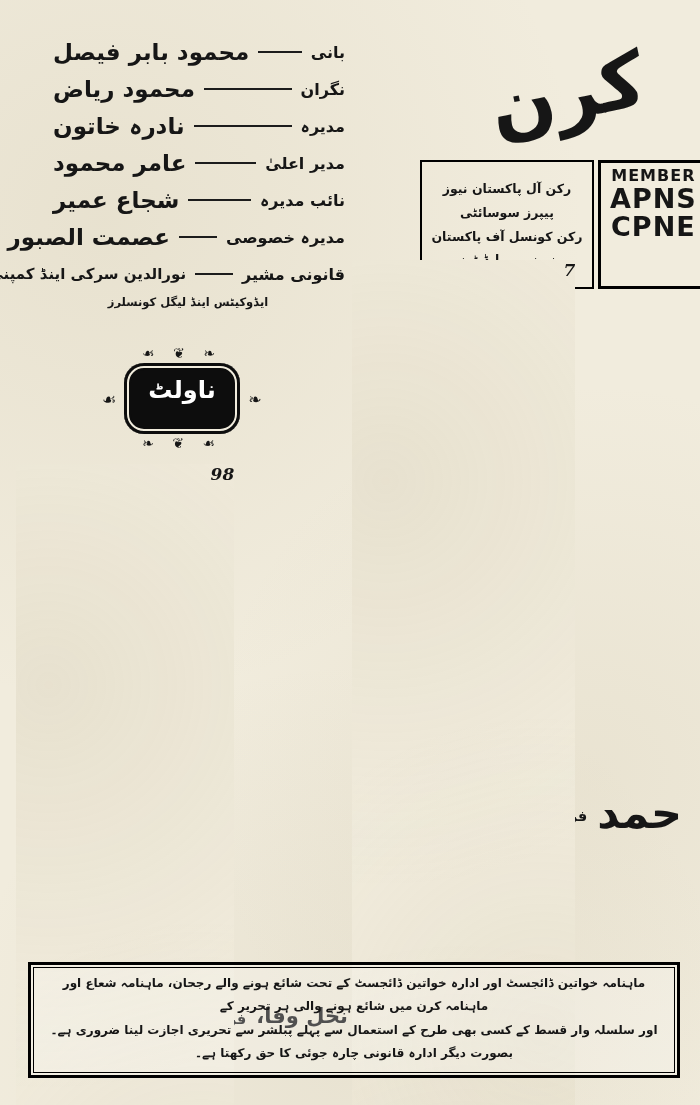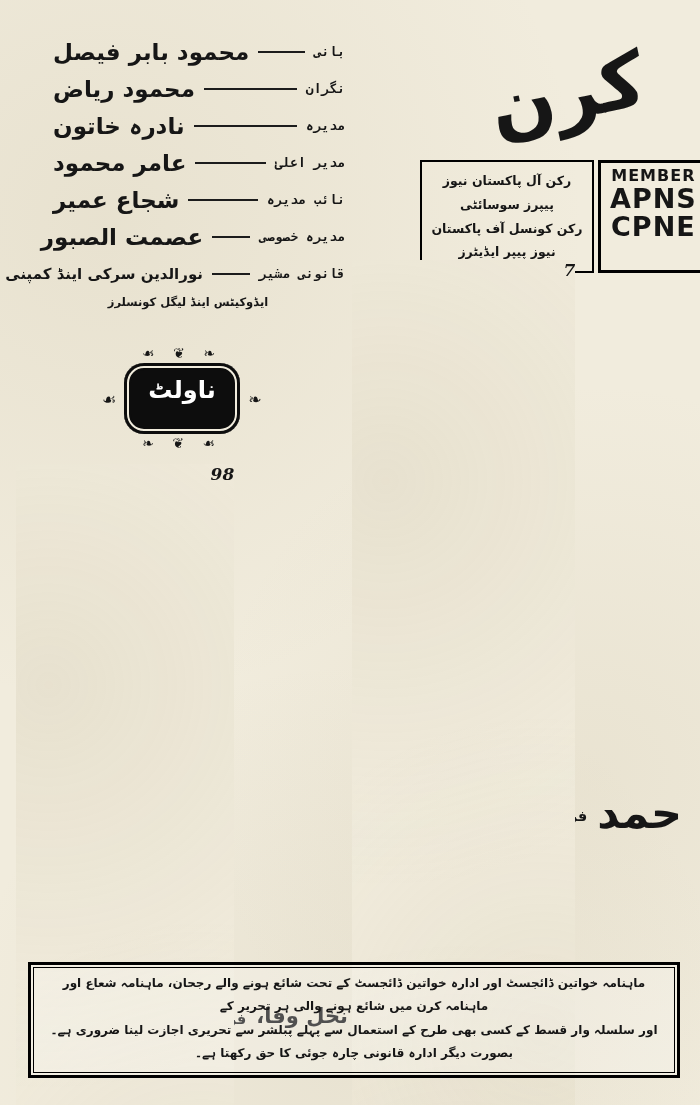--- a/index.html
+++ b/index.html
@@ -16,35 +16,35 @@
       radial-gradient(circle at 85% 70%, rgba(190,178,145,.15), transparent 40%),
       radial-gradient(circle at 50% 95%, rgba(170,158,125,.12), transparent 35%),
       #f1ecdd;
     color:#161616;
     overflow:hidden;
   }
 
   
   .staff{position:absolute;right:355px;top:36px;width:292px;}
   .staff-row{display:flex;direction:rtl;align-items:center;margin-bottom:5px;min-height:32px;}
-  .staff-label{font-size:13px;font-weight:bold;white-space:nowrap;font-family:Liberation Mono, monospace;}
+  .staff-label{font-size:16px;font-weight:bold;white-space:nowrap;}
   .staff-line{flex:1;border-top:2px solid #1c1c1c;margin:0 9px;min-width:38px;}
   .staff-name{font-size:23px;font-weight:bold;white-space:nowrap;letter-spacing:-0.5px;}
   .staff-name-small{font-size:15px;}
   .staff-footnote{font-size:11.5px;font-weight:bold;width:210px;margin:2px 0 0 30px;text-align:center;direction:rtl;}
 
   
   .logo{
     position:absolute;left:462px;top:34px;width:210px;height:120px;
     font-size:76px;font-weight:bold;text-align:center;line-height:120px;
     transform:rotate(-12deg);direction:rtl;
   }
   .membership{position:absolute;left:420px;top:160px;display:flex;align-items:stretch;}
   .member-urdu{
-    border:2px solid #000;padding:7px 9px;direction:rtl;text-align:center;
+    border:2px solid #000;padding:15px 9px;direction:rtl;text-align:center;
     font-size:12.5px;font-weight:bold;line-height:1.9;width:152px;
     display:flex;flex-direction:column;justify-content:center;
   }
   .member-en{border:3px solid #000;margin-left:4px;padding:3px 9px 4px;text-align:center;}
   .member-word{font-size:16px;font-weight:900;letter-spacing:1px;}
   .member-org{font-size:27px;font-weight:900;line-height:1.02;letter-spacing:1px;}
 
   
   .col{position:absolute;}
   .col-right{left:352px;top:260px;width:330px;}

